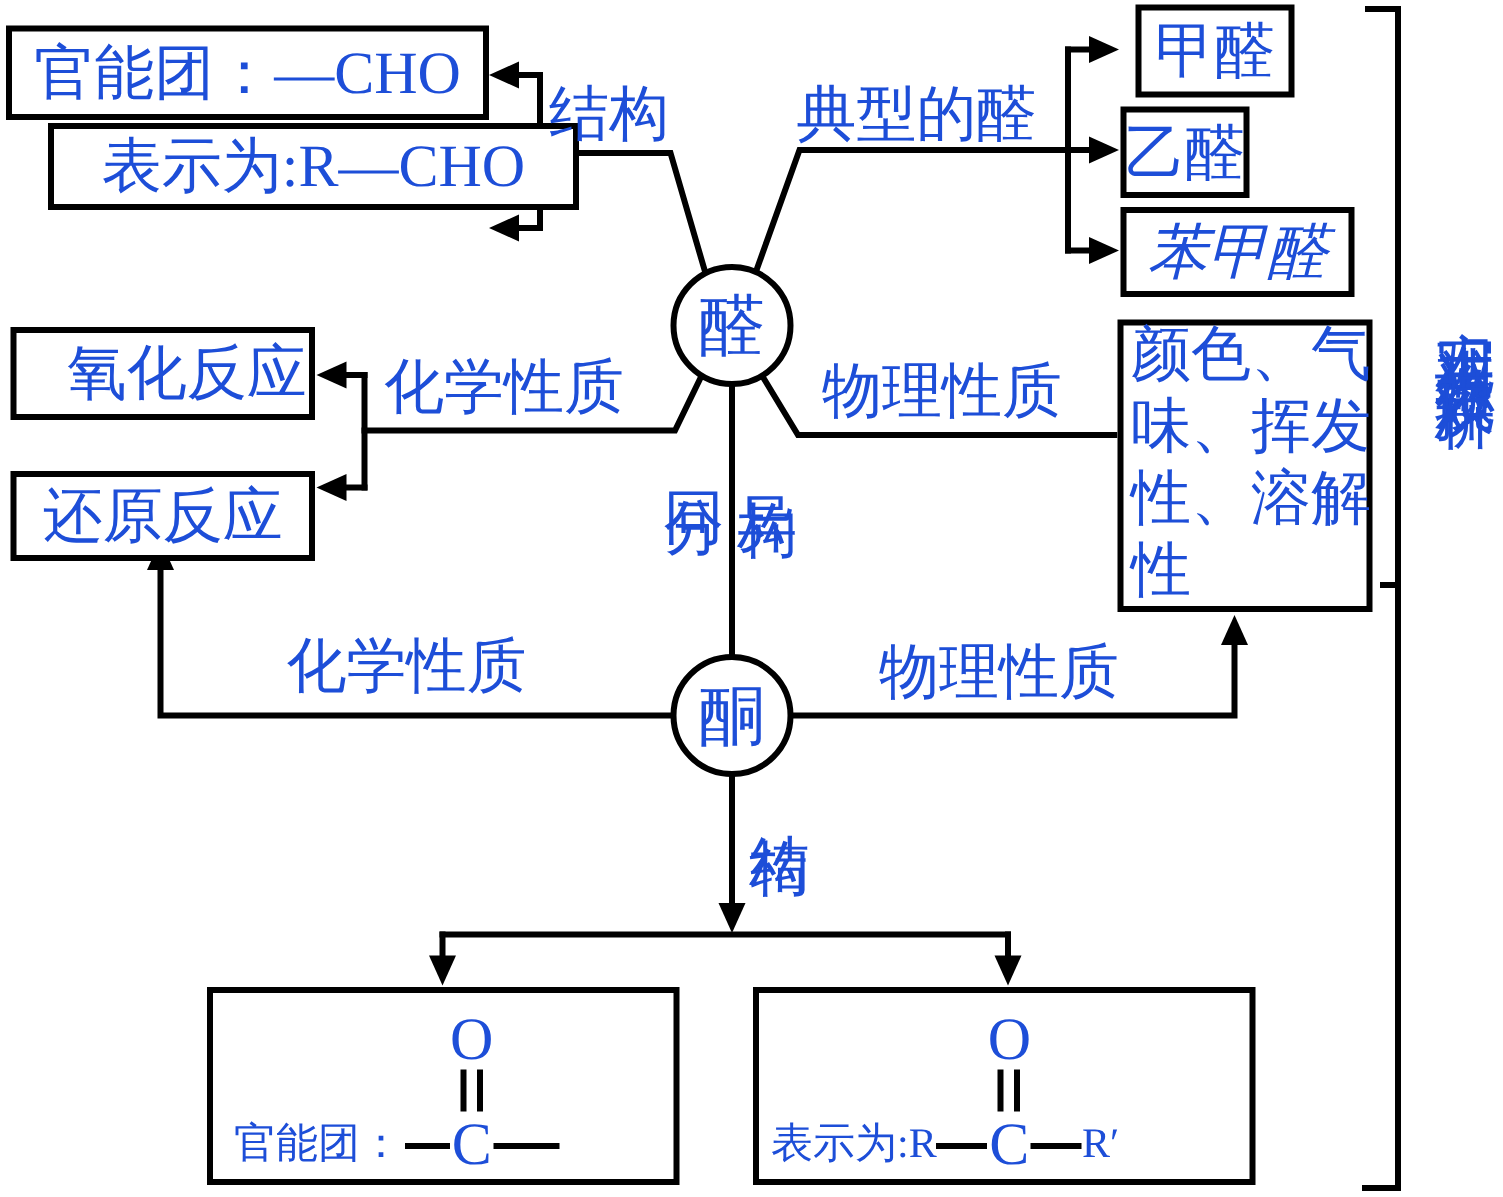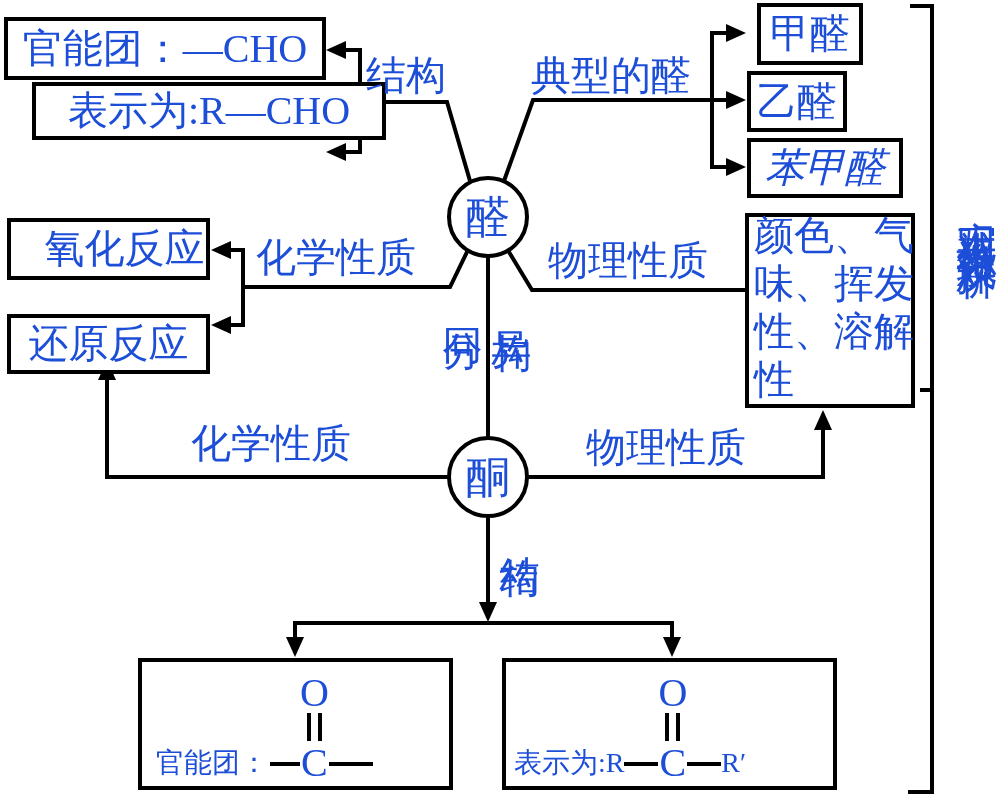--- a/index.html
+++ b/index.html
@@ -99,21 +99,21 @@
   <div class="box" style="left:4px;top:17px;width:322px;height:63px;">官能团：—CHO</div>
 
   <div class="box" style="left:4px;top:82px;width:354px;height:58px;margin-left:28px;">表示为:R—CHO</div>
 
   <div class="box" style="left:7px;top:218px;width:203px;height:62px;padding-left:32px;">氧化反应</div>
 
   <div class="box" style="left:7px;top:298px;width:203px;height:60px;margin-top:16px;">还原反应</div>
 
   <div class="box" style="left:747px;top:3px;width:106px;height:62px;margin-left:10px;">甲醛</div>
 
-  <div class="box" style="left:747px;top:71px;width:100px;height:61px;">乙醛</div>
+  <div class="box" style="left:747px;top:71px;width:86px;height:61px;">乙醛</div>
 
   <div class="box" style="left:747px;top:138px;width:156px;height:60px;font-style:italic;">苯甲醛</div>
 
   <div class="box multiline" style="left:745px;top:213px;width:170px;height:195px;">
     <div>颜色、气</div>
     <div>味、挥发</div>
     <div>性、溶解</div>
     <div>性</div>
   </div>
 

